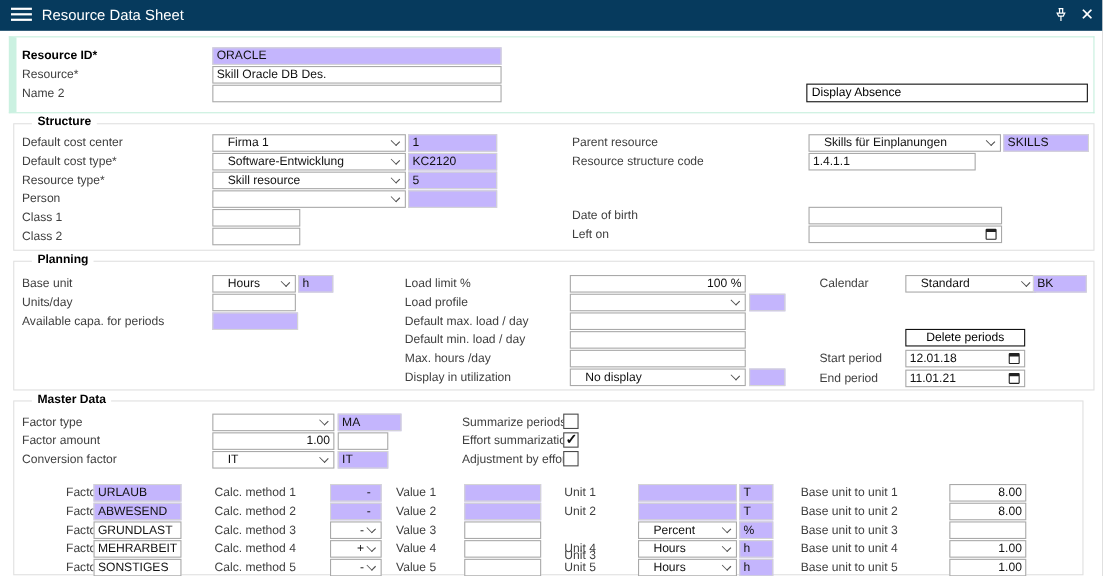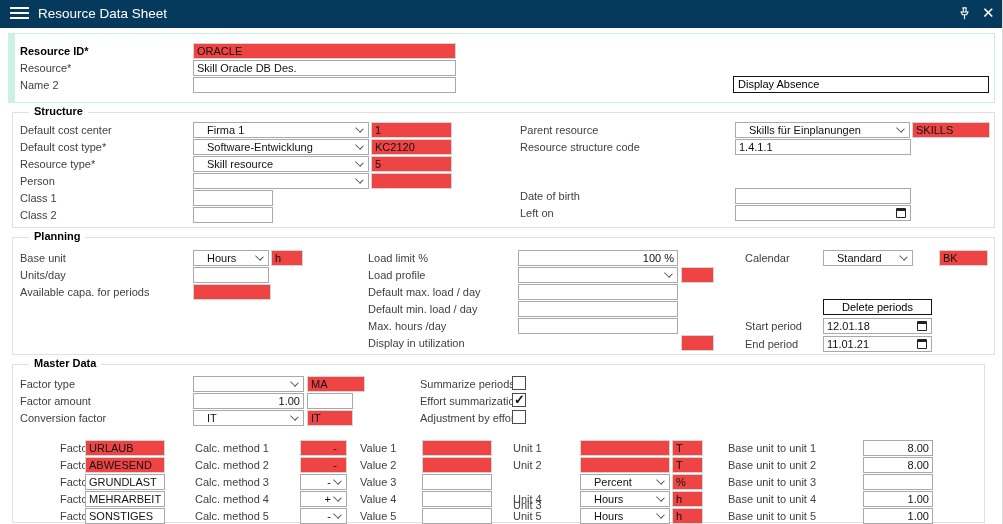--- a/index.html
+++ b/index.html
@@ -15,21 +15,21 @@
   .burger { position:absolute; left:10px; top:7px; width:19px; height:13px; cursor:pointer; }
   .burger i { display:block; height:2px; background:#fff; margin-bottom:3px; }
   .hicon { position:absolute; top:5px; color:#fff; cursor:pointer; }
   
   .lb { position:absolute; color:#3f3f3f; line-height:13px; white-space:nowrap; }
   .lb.b { color:#000; font-weight:bold; }
   .fld {
     position:absolute; height:16px; background:#fff; border:1px solid #a9a9a9;
     line-height:14px; padding:0 3px; color:#111; white-space:nowrap; overflow:hidden;
   }
-  .ro { background:#ef4444; border-color:#d4d4d4; }
+  .ro { background:#c4b5fd; border-color:#d4d4d4; }
   .ra { text-align:right; }
   .dd { display:flex; align-items:center;padding-left:13px; }
   .dd .v { flex:1 1 auto; overflow:hidden; white-space:nowrap; }
   .dd .v.ra { text-align:right; padding-right:3px; }
   .ch { flex:0 0 auto; width:7px; height:7px; border-right:1.4px solid #4d4d4d; border-bottom:1.4px solid #4d4d4d;
         transform:rotate(45deg) scale(1,.75); margin:-4px 2px 0 0; }
   .datef { display:flex; align-items:center; }
   .datef .v { flex:1 1 auto; }
   .cal { flex:0 0 auto; width:10px; height:10px; border:1px solid #222; border-top:3px solid #222; border-radius:1px; margin-right:1px; cursor:pointer; }
   .btn {
@@ -107,21 +107,21 @@
   <div class="fld" style="left:193px;top:190px;width:80px;"></div>
   <div class="fld" style="left:193px;top:207px;width:80px;"></div>
 
   <span class="lb" style="left:520px;top:124px;">Parent resource</span>
   <span class="lb" style="left:520px;top:141px;">Resource structure code</span>
   <div class="fld dd" style="left:735px;top:122px;width:175px;">
       <span class="v">Skills für Einplanungen</span>
       <i class="ch"></i>
     </div>
   <div class="fld ro" style="left:912px;top:122px;width:78px;">SKILLS</div>
-  <div class="fld" style="left:735px;top:139px;width:176px;">1.4.1.1</div>
+  <div class="fld" style="left:735px;top:139px;width:152px;">1.4.1.1</div>
   <span class="lb" style="left:520px;top:190px;">Date of birth</span>
   <span class="lb" style="left:520px;top:207px;">Left on</span>
   <div class="fld" style="left:735px;top:188px;width:176px;"></div>
   <div class="fld datef" style="left:735px;top:205px;width:176px;">
       <span class="v"></span>
       <i class="cal"></i>
     </div>
 
   <div class="sect" style="left:12px;top:237px;width:983px;height:118px;">
     <span class="legend">Planning</span>
@@ -145,24 +145,28 @@
   <span class="lb" style="left:368px;top:337px;">Display in utilization</span>
   <div class="fld ra" style="left:518px;top:250px;width:160px;">100 %</div>
   <div class="fld dd" style="left:518px;top:267px;width:160px;">
       <span class="v"></span>
       <i class="ch"></i>
     </div>
   <div class="fld ro" style="left:681px;top:267px;width:33px;"></div>
   <div class="fld" style="left:518px;top:284px;width:160px;"></div>
   <div class="fld" style="left:518px;top:301px;width:160px;"></div>
   <div class="fld" style="left:518px;top:318px;width:160px;"></div>
+  <div class="fld dd" style="left:518px;top:335px;width:160px;">
+      <span class="v">No display</span>
+      <i class="ch"></i>
+    </div>
   <div class="fld ro" style="left:681px;top:335px;width:33px;"></div>
 
   <span class="lb" style="left:745px;top:252px;">Calendar</span>
-  <div class="fld dd" style="left:823px;top:250px;width:90px;">
+  <div class="fld dd" style="left:823px;top:250px;width:119px;">
       <span class="v">Standard</span>
       <i class="ch"></i>
     </div>
   <div class="fld ro" style="left:939px;top:250px;width:49px;">BK</div>
   <button class="btn c" style="left:823px;top:299px;width:109px;height:16px;">Delete periods</button>
   <span class="lb" style="left:745px;top:320px;">Start period</span>
   <div class="fld datef" style="left:823px;top:318px;width:109px;">
       <span class="v">12.01.18</span>
       <i class="cal"></i>
     </div>

